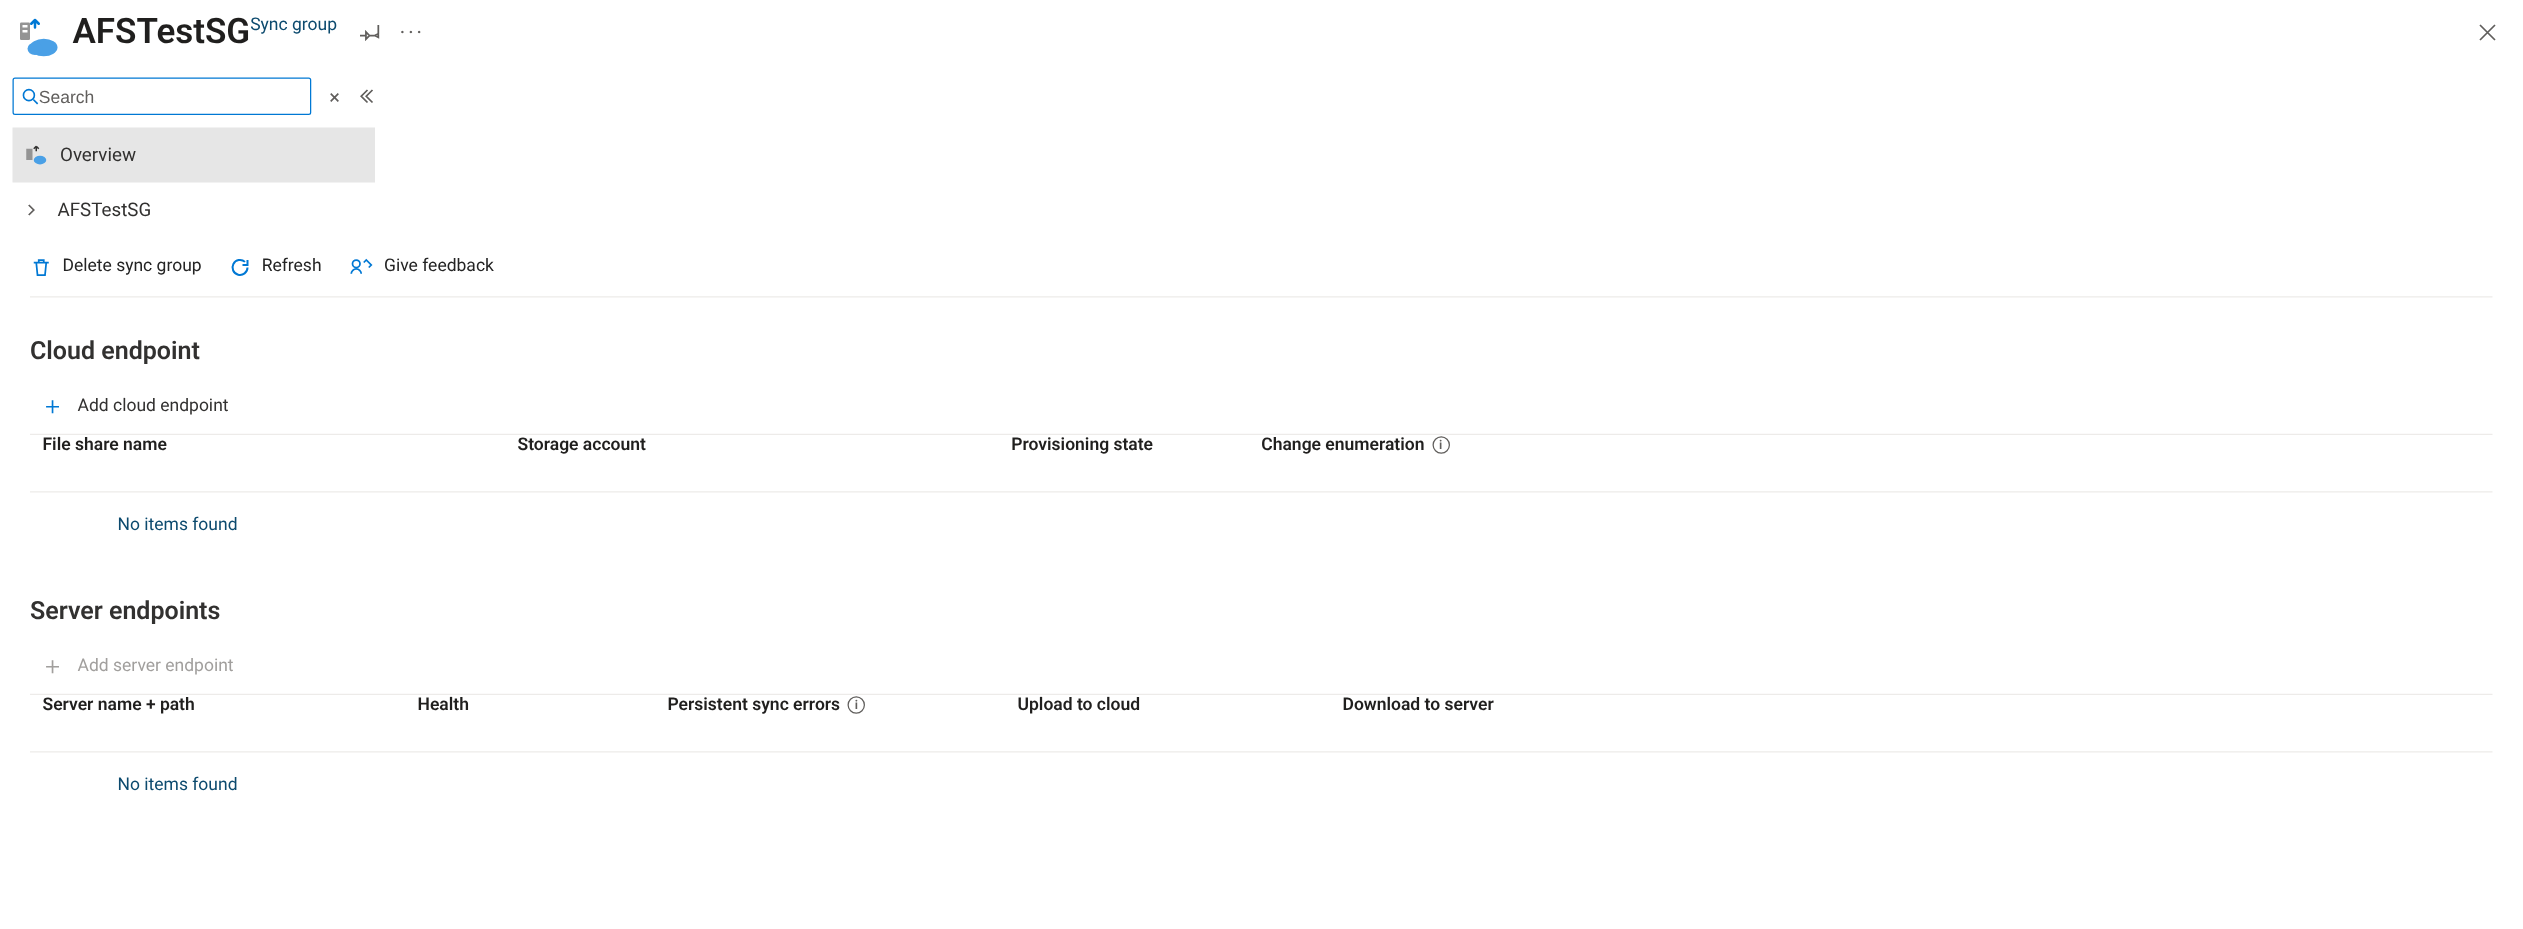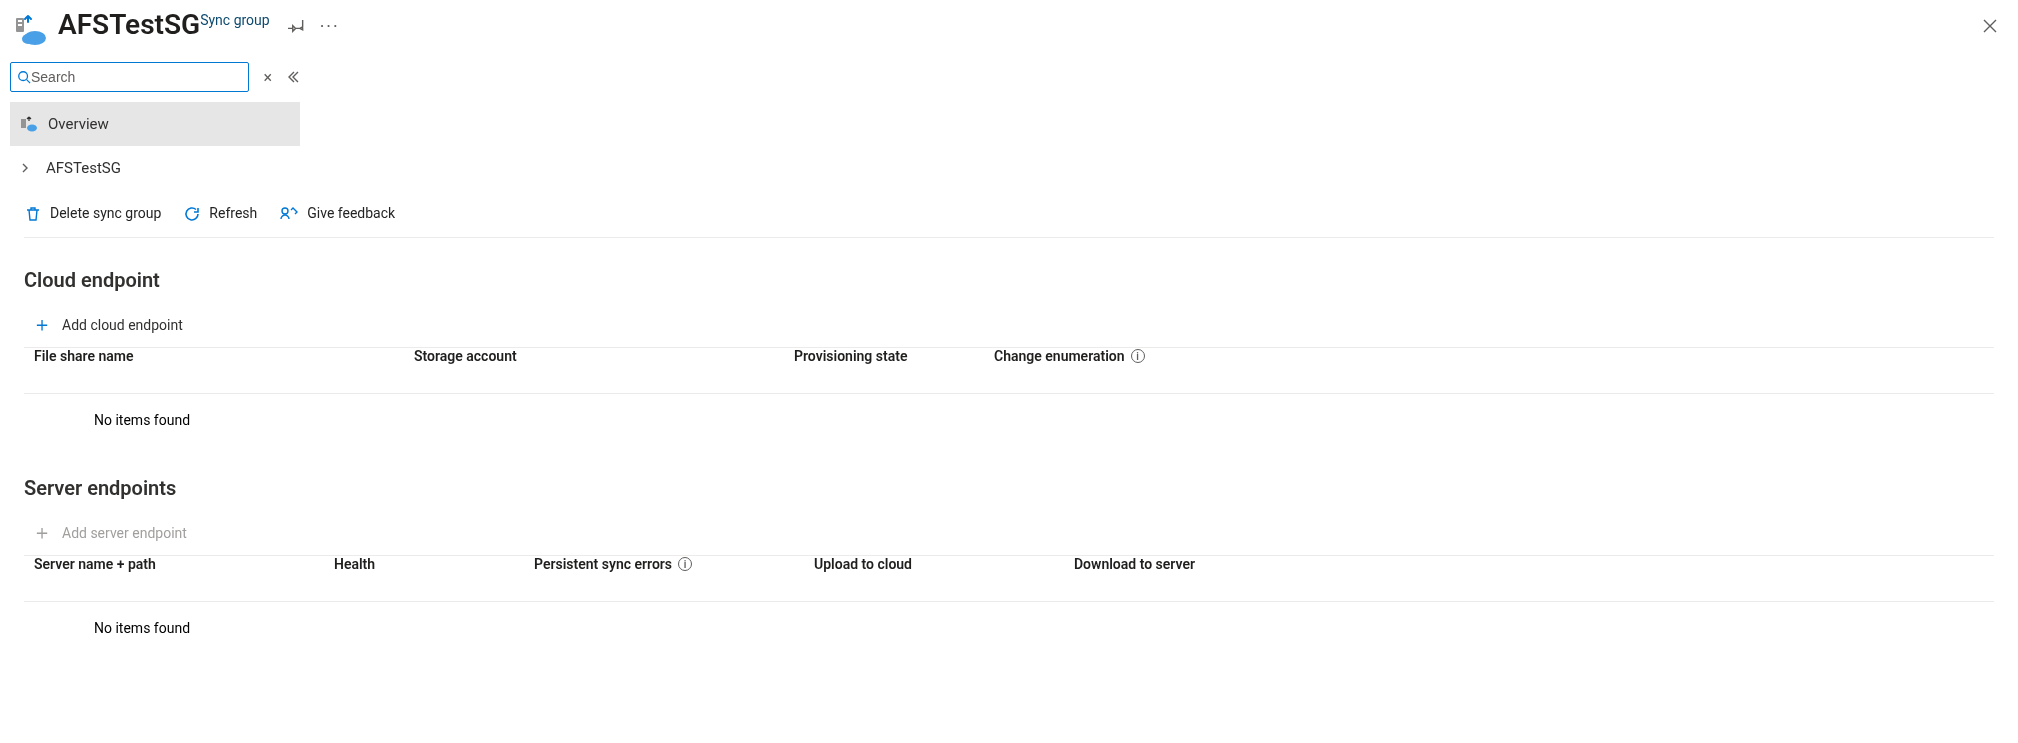--- a/index.html
+++ b/index.html
@@ -98,26 +98,26 @@
     padding-left:10px;
     font-weight:600;
     color:#201f1e;
   }
   .col { display:flex; align-items:center; gap:6px; }
   .info-icon {
     display:inline-flex; width:14px; height:14px; border:1px solid #605e5c;
     border-radius:50%; align-items:center; justify-content:center;
     font-size:10px; color:#605e5c;
   }
-  .empty-row { padding: 18px 0 18px 70px; color:#000000; }
+  .empty-row { padding: 18px 0 18px 70px; color:#0c4a6e; }
 
   
   .ct1 { width:380px; }
   .ct2 { width:380px; }
-  .ct3 { width:200px; }
+  .ct3 { width:200px;margin-left:15px; }
   .ct4 { flex:1; }
   
   .st1 { width:300px; }
   .st2 { width:200px; }
   .st3 { width:280px; }
   .st4 { width:260px; }
   .st5 { flex:1; }
 
   svg { display:block; }
 </style>

